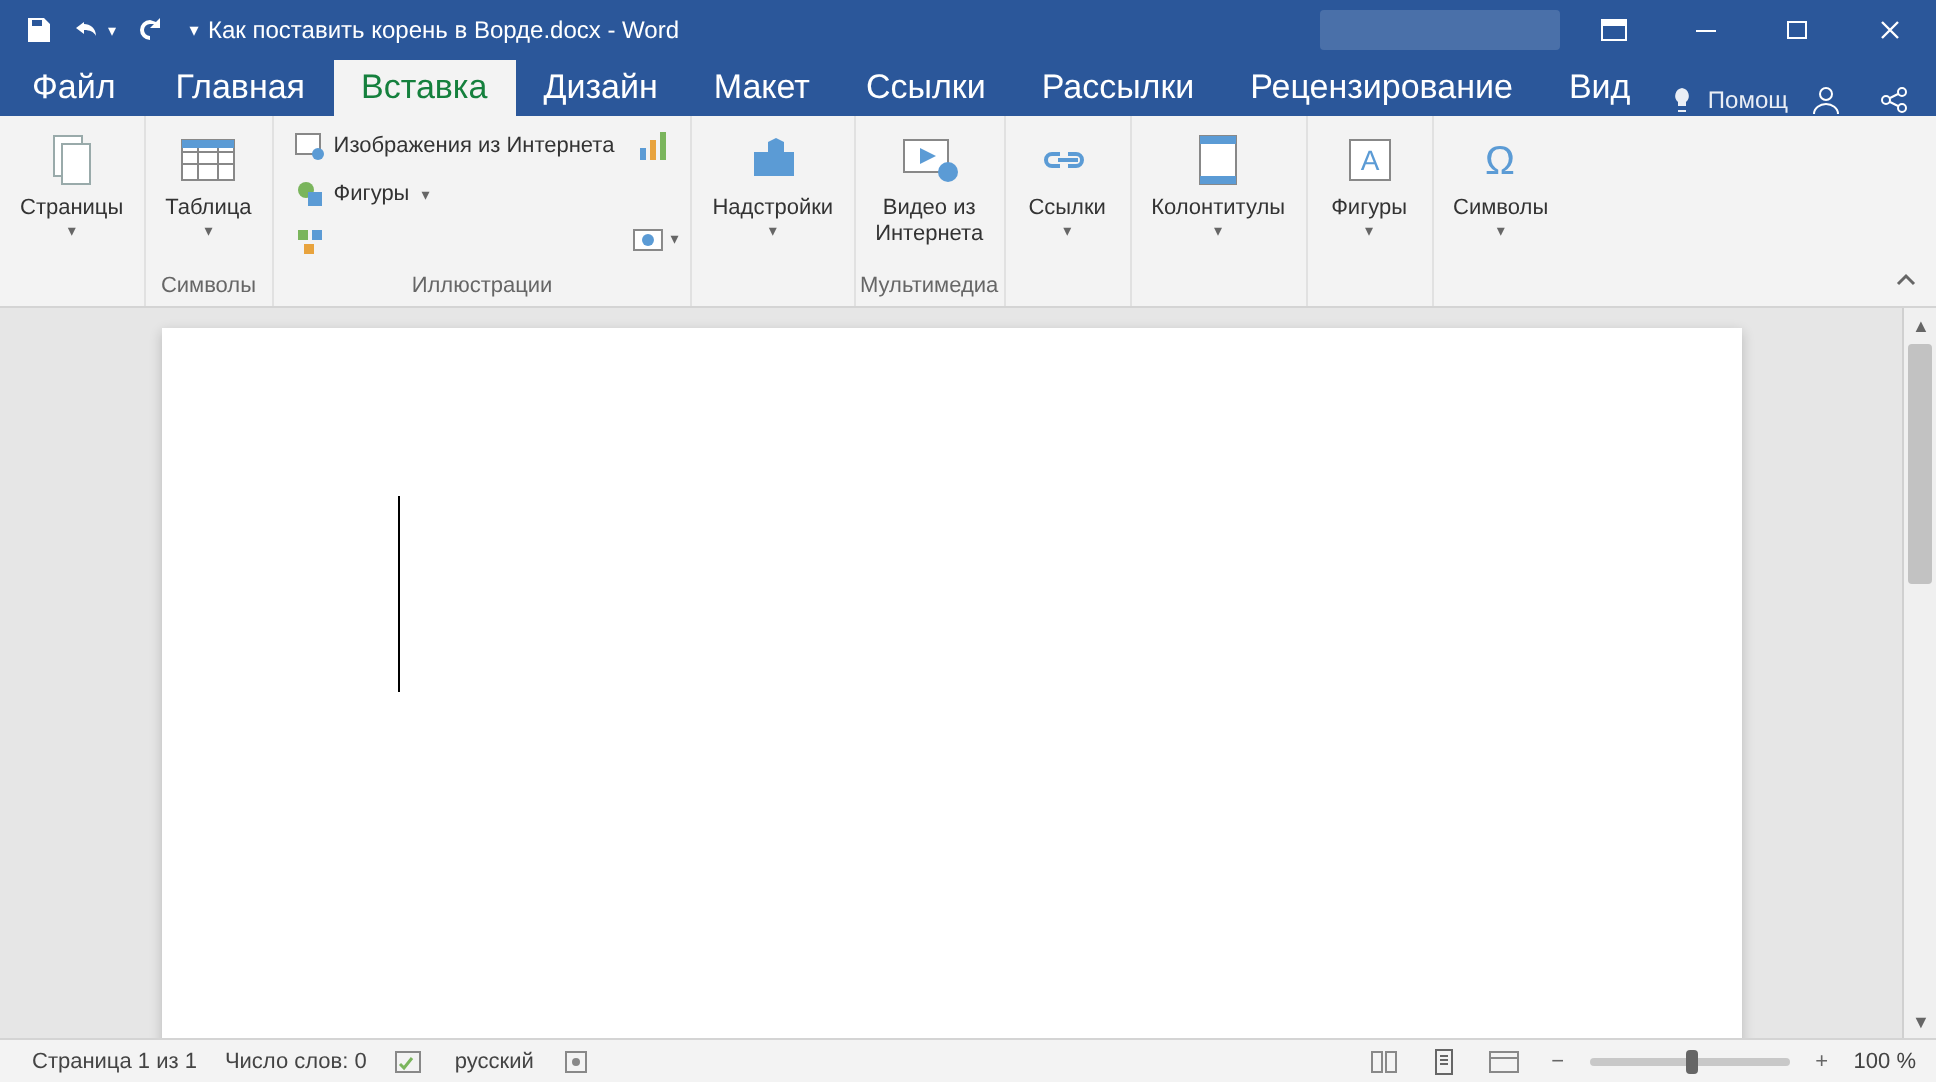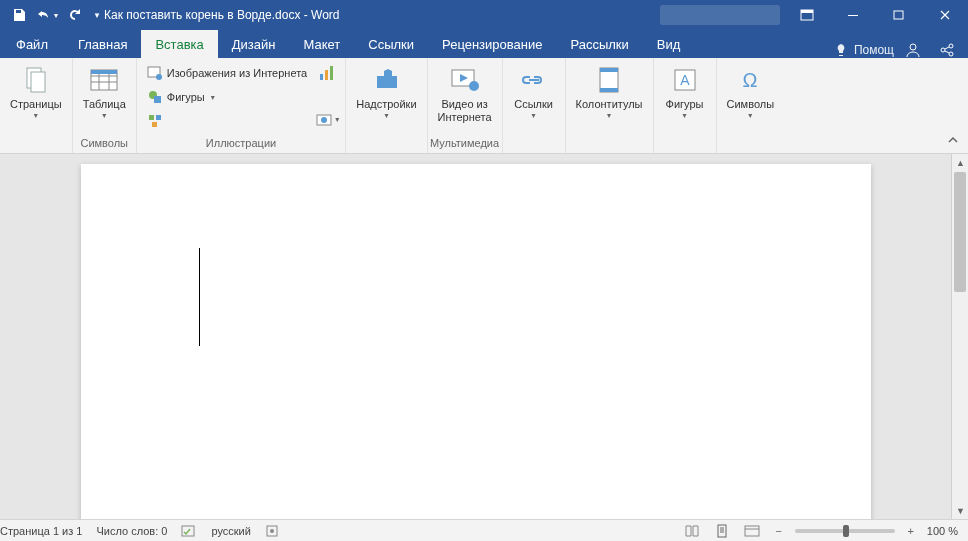--- a/index.html
+++ b/index.html
@@ -5,21 +5,21 @@
   * { box-sizing: border-box; margin: 0; padding: 0; font-family: "Segoe UI", Tahoma, sans-serif; }
   body { width: 968px; height: 541px; overflow: hidden; background: #fff; font-size: 12px; color: #333; }
   .titlebar { height: 30px; background: #2b579a; display: flex; align-items: center; color: #fff; }
   .qat { display: flex; align-items: center; gap: 2px; padding-left: 6px; }
   .qat-btn { width: 26px; height: 26px; display: flex; align-items: center; justify-content: center; cursor: pointer; }
   .qat-btn svg { fill: #fff; }
   .title-center { flex: 1; text-align: left; font-size: 12px; }
   .win-controls { display: flex; }
   .win-btn { width: 46px; height: 30px; display: flex; align-items: center; justify-content: center; cursor: pointer; }
   .ribbon-tabs { height: 28px; background: #2b579a; display: flex; align-items: stretch; color: #fff; }
-  .tab { padding: 0 14px; display: flex; align-items: center; cursor: pointer; font-size: 13px; }
+  .tab { padding: 0 14px; display: flex; align-items: center; cursor: pointer; font-size: 17px; }
   .tab.active { background: #f3f3f3; color: #15803d; }
   .tab.file { padding: 0 16px; }
   .tabs-right { margin-left: auto; display: flex; align-items: center; gap: 4px; padding-right: 6px; margin-top: 12px; }
   .help-lbl { display: flex; align-items: center; gap: 6px; font-size: 12px; opacity: .9; }
   .icon-btn { width: 30px; height: 28px; display: flex; align-items: center; justify-content: center; cursor: pointer; }
   .ribbon { background: #f3f3f3; border-bottom: 1px solid #d4d4d4; height: 96px; display: flex; position: relative; }
   .group { border-right: 1px solid #e1e1e1; display: flex; flex-direction: column; }
   .group-body { flex: 1; display: flex; align-items: flex-start; padding: 4px 6px 0 6px; gap: 4px; }
   .group-label { text-align: center; font-size: 11px; color: #666; padding: 2px 0 4px 0; }
   .big-btn { display: flex; flex-direction: column; align-items: center; justify-content: flex-start; width: auto; min-width: 50px; padding: 2px 4px; cursor: pointer; text-align: center; }
@@ -32,21 +32,21 @@
   .collapse-btn { position: absolute; right: 6px; bottom: 4px; width: 18px; height: 18px; cursor: pointer; color: #666; display: flex; align-items: center; justify-content: center; }
   .workspace { position: relative; height: 365px; background: #e6e6e6; display: flex; }
   .doc-area { flex: 1; overflow: hidden; position: relative; }
   .canvas { position: absolute; top: 18px; left: 0; right: 0; bottom: 0; overflow: auto; background: #e6e6e6; }
   .page { width: 790px; min-height: 850px; background: #fff; margin: 10px auto 20px auto; box-shadow: 0 2px 6px rgba(0,0,0,.2); position: relative; }
   .cursor { position: absolute; left: 118px; top: 84px; width: 1px; height: 98px; background: #000; }
   .scroll-v { width: 17px; background: #f0f0f0; border-left: 1px solid #d0d0d0; position: relative; }
   .scroll-thumb { position: absolute; left: 2px; right: 2px; top: 18px; height: 120px; background: #c2c2c2; border-radius: 2px; }
   .scroll-arrow { width: 17px; height: 17px; display: flex; align-items: center; justify-content: center; color: #666; font-size: 9px; }
   .statusbar { height: 22px; background: #f3f3f3; border-top: 1px solid #d4d4d4; display: flex; align-items: center; font-size: 11px; color: #444; }
-  .status-left { display: flex; align-items: center; gap: 14px; padding-left: 0; }
+  .status-left { display: flex; align-items: center; gap: 14px; padding-left: 16px; }
   .status-item { display: flex; align-items: center; gap: 4px; cursor: pointer; }
   .status-right { margin-left: auto; display: flex; align-items: center; gap: 8px; padding-right: 10px; }
   .view-btn { width: 22px; height: 18px; display: flex; align-items: center; justify-content: center; cursor: pointer; color: #666; }
   .zoom-slider { width: 100px; height: 4px; background: #c8c8c8; position: relative; border-radius: 2px; }
   .zoom-thumb { position: absolute; left: 48px; top: -4px; width: 6px; height: 12px; background: #666; border-radius: 2px; }
   .zoom-btn { width: 16px; cursor: pointer; text-align: center; color: #666; }
   .placeholder-rect { width: 120px; height: 20px; background: rgba(255,255,255,.15); border-radius: 2px; margin-right: 4px; }
   .drop { font-size: 8px; color: #666; margin-left: 2px; }
 </style>
 </head>
@@ -101,22 +101,22 @@
   </div>
 </div>
 
 <div class="ribbon-tabs">
   <div class="tab file">Файл</div>
   <div class="tab">Главная</div>
   <div class="tab active">Вставка</div>
   <div class="tab">Дизайн</div>
   <div class="tab">Макет</div>
   <div class="tab">Ссылки</div>
+  <div class="tab">Рассылки</div>
   <div class="tab">Рецензирование</div>
-  <div class="tab">Рассылки</div>
   <div class="tab">Вид</div>
   <div class="tabs-right">
     <div class="help-lbl">
       <svg width="14" height="14" viewBox="0 0 14 14">
           <path d="M7 1a4 4 0 00-2 7v2h4v-2a4 4 0 00-2-7zM5 12h4v1H5z" fill="#fff"></path>
         </svg>
       <span>Помощ</span>
     </div>
     <div class="icon-btn">
       <svg width="16" height="16" viewBox="0 0 16 16">

